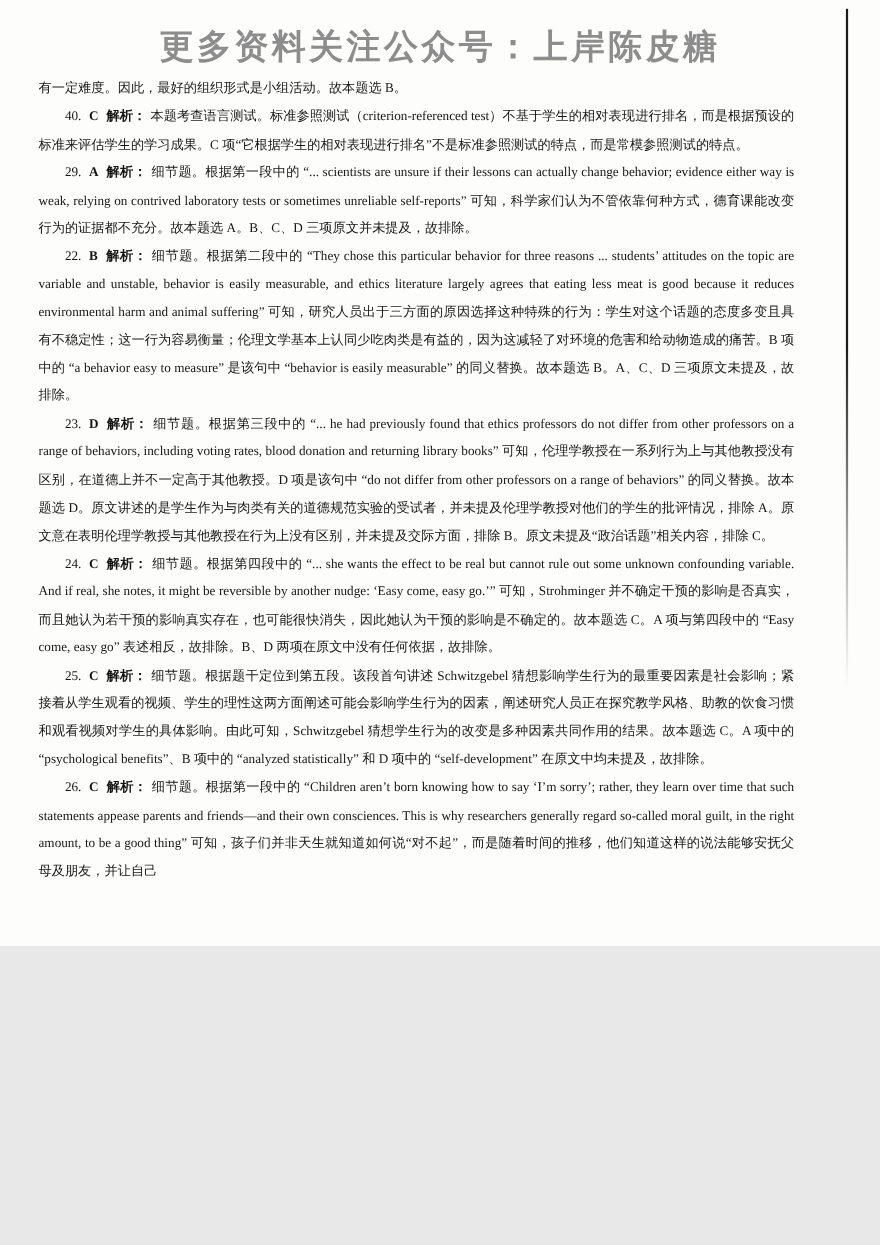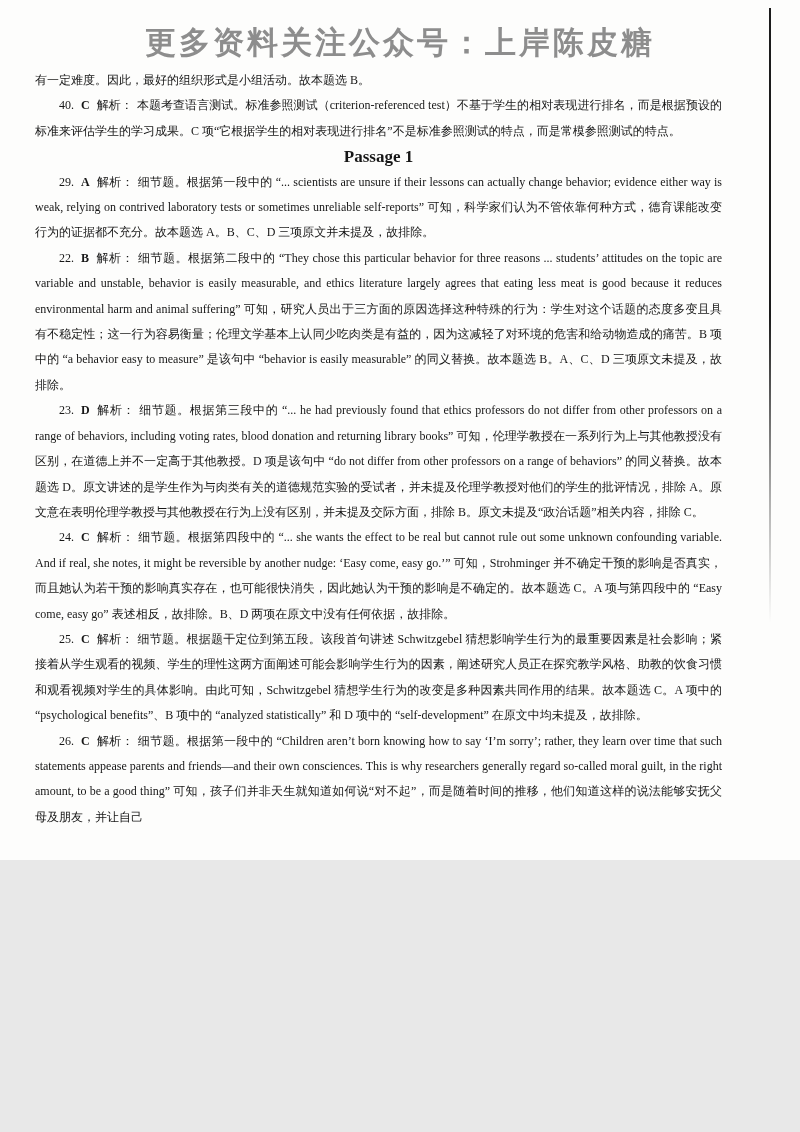--- a/index.html
+++ b/index.html
@@ -48,21 +48,21 @@
   .para {
     margin: 0;
     font-size: 12px;
     line-height: 25.4px;
     text-align: justify;
     text-justify: inter-character;
   }
   .para.indent { text-indent: 2em; }
   .q-num { margin-right: 7px; }
   .q-answer { font-weight: bold; margin-right: 7px; }
-  .q-label { font-weight: normal; margin-right: 4px; }
+  .q-label { font-weight: bold; margin-right: 4px; }
   .passage-heading {
     font-size: 17px;
     font-weight: bold;
     text-align: center;
     line-height: 25.4px;
     margin: 0;
   }
   .page-number {
     position: absolute;
     top: 1042px;
@@ -78,21 +78,20 @@
 
 <div class="page">
 
   <div class="watermark wm-top">更多资料关注公众号：上岸陈皮糖</div>
 
   <div class="scan-line"></div>
 
   <div class="content">
       <p class="para">有一定难度。因此，最好的组织形式是小组活动。故本题选 B。</p>
       <p class="para indent"><span class="q-num">40.</span><span class="q-answer">C</span><span class="q-label">解析：</span>本题考查语言测试。标准参照测试（criterion-referenced test）不基于学生的相对表现进行排名，而是根据预设的标准来评估学生的学习成果。C 项“它根据学生的相对表现进行排名”不是标准参照测试的特点，而是常模参照测试的特点。</p>
-      <div class="passage-heading">Passage 1</div>
       <p class="para indent"><span class="q-num">29.</span><span class="q-answer">A</span><span class="q-label">解析：</span>细节题。根据第一段中的 “... scientists are unsure if their lessons can actually change behavior; evidence either way is weak, relying on contrived laboratory tests or sometimes unreliable self-reports” 可知，科学家们认为不管依靠何种方式，德育课能改变行为的证据都不充分。故本题选 A。B、C、D 三项原文并未提及，故排除。</p>
       <p class="para indent"><span class="q-num">22.</span><span class="q-answer">B</span><span class="q-label">解析：</span>细节题。根据第二段中的 “They chose this particular behavior for three reasons ... students’ attitudes on the topic are variable and unstable, behavior is easily measurable, and ethics literature largely agrees that eating less meat is good because it reduces environmental harm and animal suffering” 可知，研究人员出于三方面的原因选择这种特殊的行为：学生对这个话题的态度多变且具有不稳定性；这一行为容易衡量；伦理文学基本上认同少吃肉类是有益的，因为这减轻了对环境的危害和给动物造成的痛苦。B 项中的 “a behavior easy to measure” 是该句中 “behavior is easily measurable” 的同义替换。故本题选 B。A、C、D 三项原文未提及，故排除。</p>
       <p class="para indent"><span class="q-num">23.</span><span class="q-answer">D</span><span class="q-label">解析：</span>细节题。根据第三段中的 “... he had previously found that ethics professors do not differ from other professors on a range of behaviors, including voting rates, blood donation and returning library books” 可知，伦理学教授在一系列行为上与其他教授没有区别，在道德上并不一定高于其他教授。D 项是该句中 “do not differ from other professors on a range of behaviors” 的同义替换。故本题选 D。原文讲述的是学生作为与肉类有关的道德规范实验的受试者，并未提及伦理学教授对他们的学生的批评情况，排除 A。原文意在表明伦理学教授与其他教授在行为上没有区别，并未提及交际方面，排除 B。原文未提及“政治话题”相关内容，排除 C。</p>
       <p class="para indent"><span class="q-num">24.</span><span class="q-answer">C</span><span class="q-label">解析：</span>细节题。根据第四段中的 “... she wants the effect to be real but cannot rule out some unknown confounding variable. And if real, she notes, it might be reversible by another nudge: ‘Easy come, easy go.’” 可知，Strohminger 并不确定干预的影响是否真实，而且她认为若干预的影响真实存在，也可能很快消失，因此她认为干预的影响是不确定的。故本题选 C。A 项与第四段中的 “Easy come, easy go” 表述相反，故排除。B、D 两项在原文中没有任何依据，故排除。</p>
       <p class="para indent"><span class="q-num">25.</span><span class="q-answer">C</span><span class="q-label">解析：</span>细节题。根据题干定位到第五段。该段首句讲述 Schwitzgebel 猜想影响学生行为的最重要因素是社会影响；紧接着从学生观看的视频、学生的理性这两方面阐述可能会影响学生行为的因素，阐述研究人员正在探究教学风格、助教的饮食习惯和观看视频对学生的具体影响。由此可知，Schwitzgebel 猜想学生行为的改变是多种因素共同作用的结果。故本题选 C。A 项中的 “psychological benefits”、B 项中的 “analyzed statistically” 和 D 项中的 “self-development” 在原文中均未提及，故排除。</p>
       <p class="para indent"><span class="q-num">26.</span><span class="q-answer">C</span><span class="q-label">解析：</span>细节题。根据第一段中的 “Children aren’t born knowing how to say ‘I’m sorry’; rather, they learn over time that such statements appease parents and friends—and their own consciences. This is why researchers generally regard so-called moral guilt, in the right amount, to be a good thing” 可知，孩子们并非天生就知道如何说“对不起”，而是随着时间的推移，他们知道这样的说法能够安抚父母及朋友，并让自己</p>
     </div>
 
   <div class="page-number">— 3 —</div>
 

